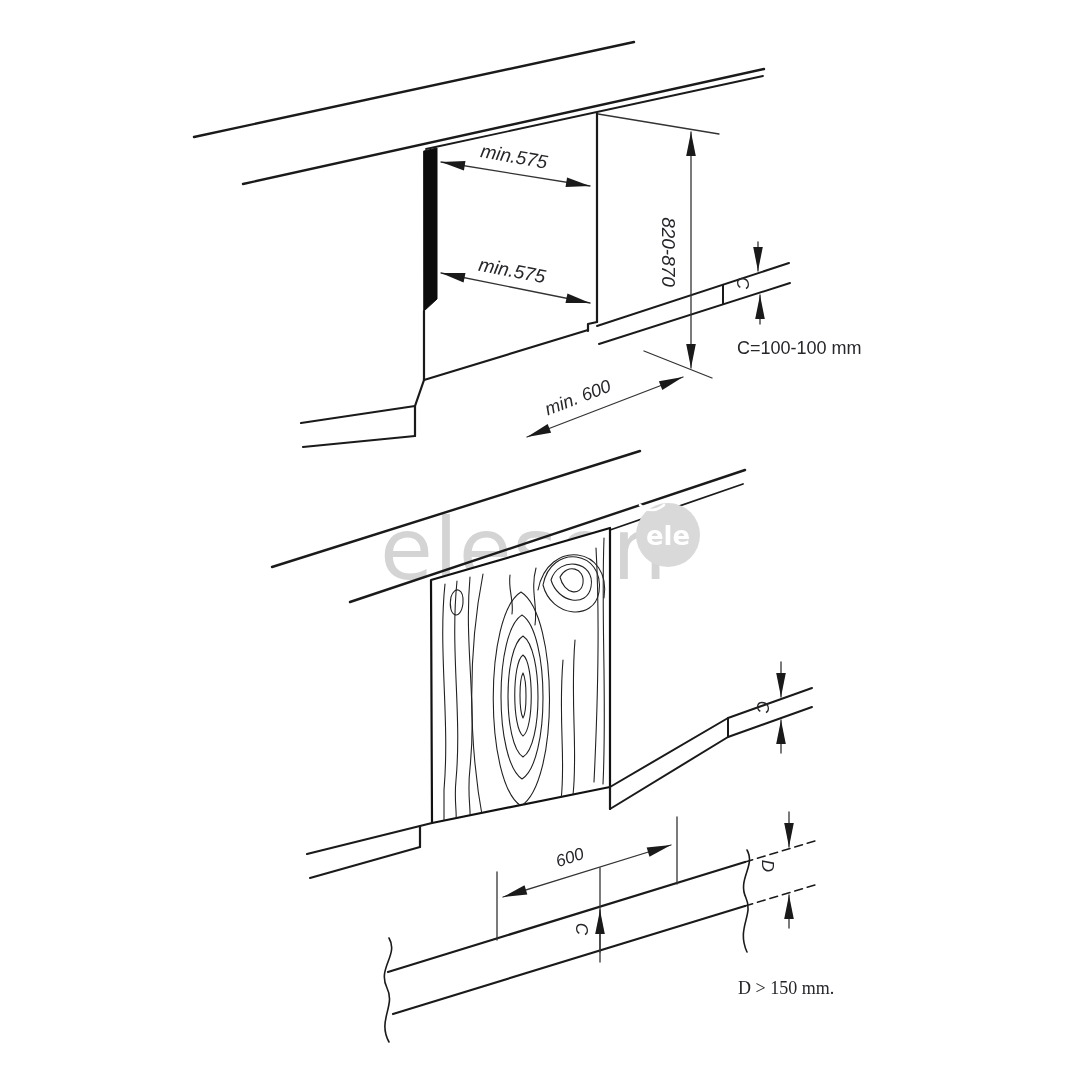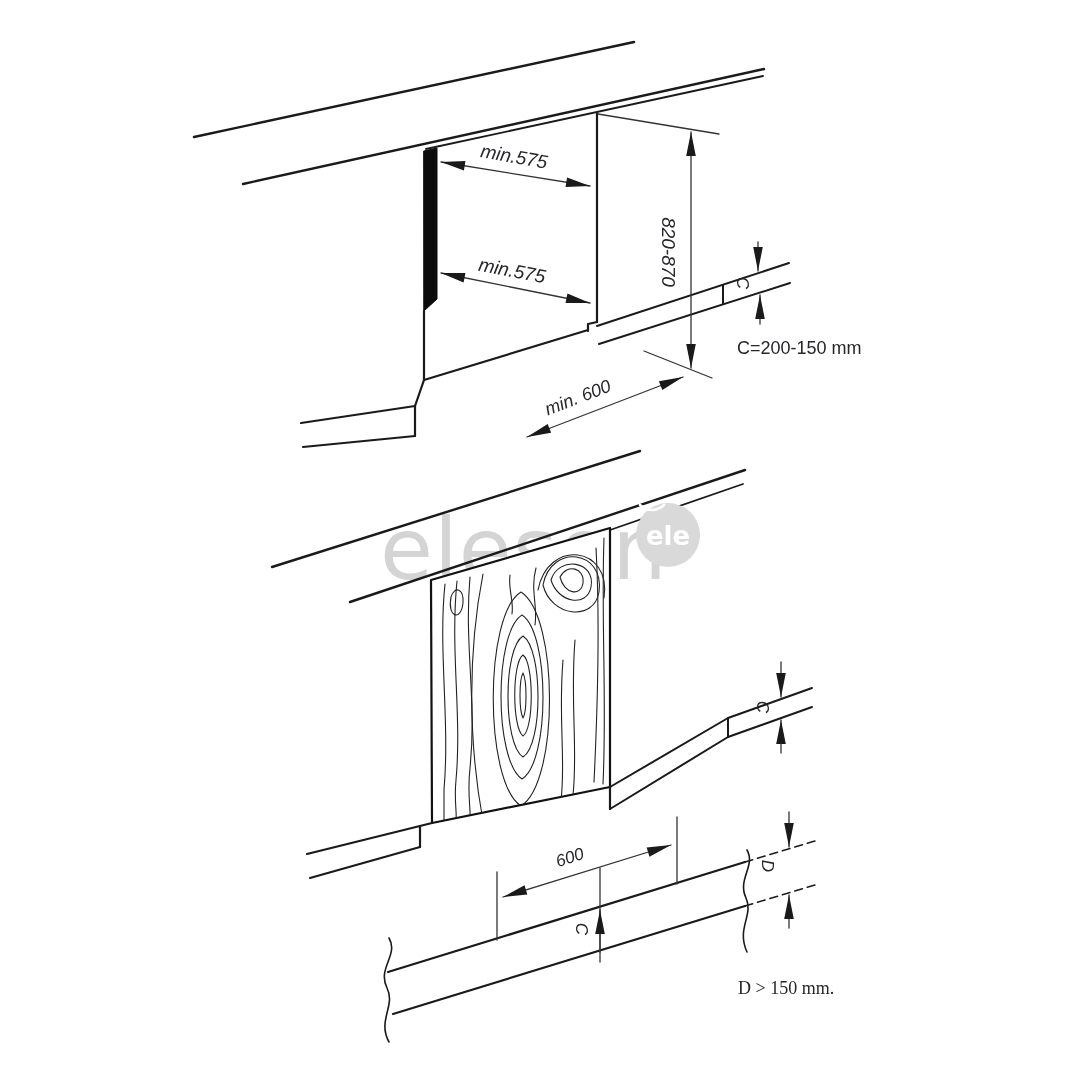--- a/index.html
+++ b/index.html
@@ -173,21 +173,21 @@
   <div class="lbl dim" style="left:514px;top:157px;transform:translate(-50%,-50%) rotate(10deg);">min.575</div>
 
   <div class="lbl dim" style="left:512px;top:271px;transform:translate(-50%,-50%) rotate(11deg);">min.575</div>
 
   <div class="lbl dim" style="left:668px;top:252px;transform:translate(-50%,-50%) rotate(90deg);">820-870</div>
 
   <div class="lbl dim" style="left:578px;top:398px;transform:translate(-50%,-50%) rotate(-21deg);font-size:18px;">min. 600</div>
 
   <div class="lbl dim-sm" style="left:742px;top:283px;transform:translate(-50%,-50%) rotate(90deg);">C</div>
 
-  <div class="lbl note" style="left:737px;top:348px;">C=200-150 mm</div>
+  <div class="lbl note" style="left:737px;top:348px;">C=100-100 mm</div>
 
   <div class="lbl dim" style="left:570px;top:858px;transform:translate(-50%,-50%) rotate(-18deg);font-size:17px;">600</div>
 
   <div class="lbl dim-sm" style="left:762px;top:707px;transform:translate(-50%,-50%) rotate(90deg);">C</div>
 
   <div class="lbl dim-sm" style="left:581px;top:929px;transform:translate(-50%,-50%) rotate(90deg);">C</div>
 
   <div class="lbl dim-sm" style="left:767px;top:866px;transform:translate(-50%,-50%) rotate(90deg);">D</div>
 
   <div class="lbl note" style="left:738px;top:988px;font-family:Liberation Serif, serif;">D &gt; 150 mm.</div>

